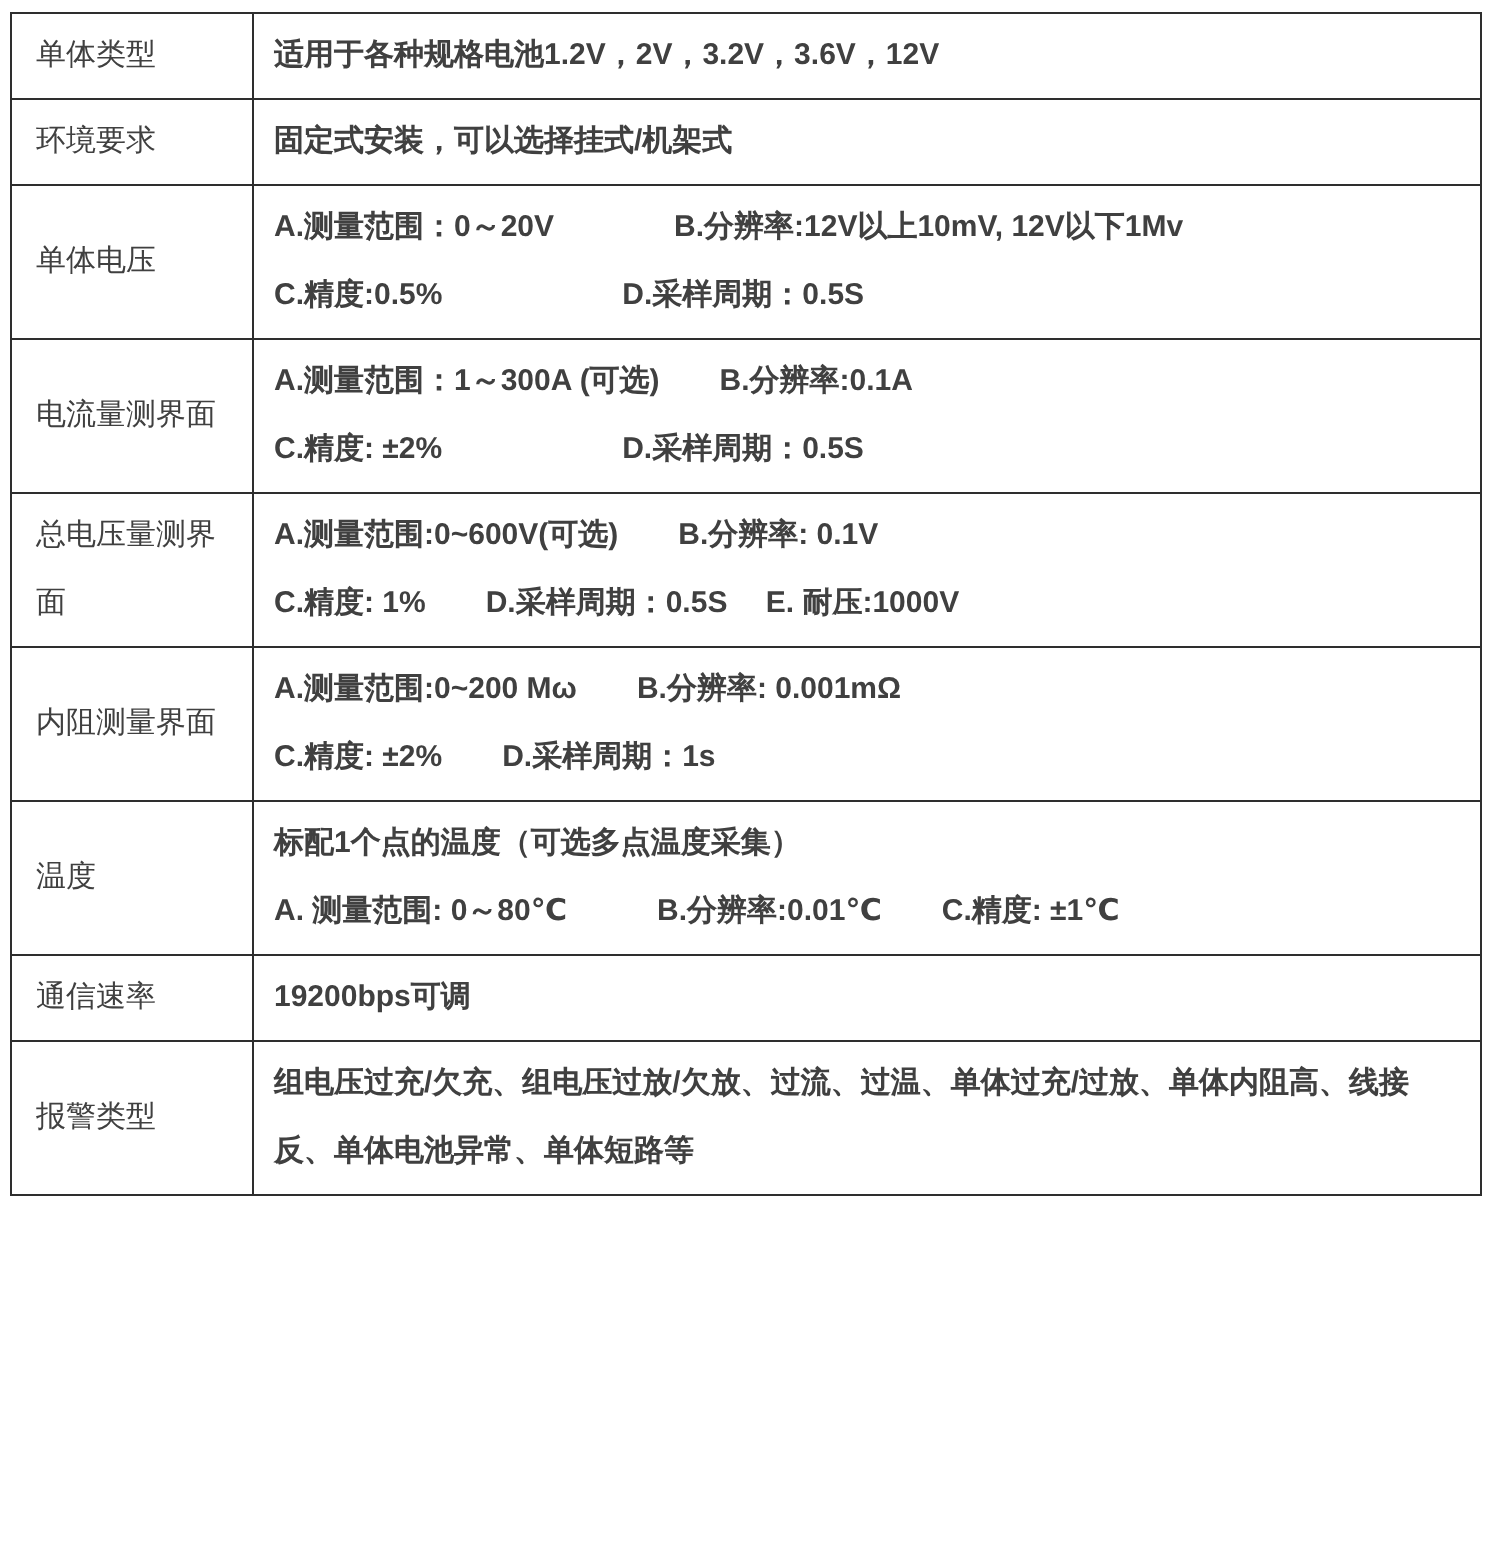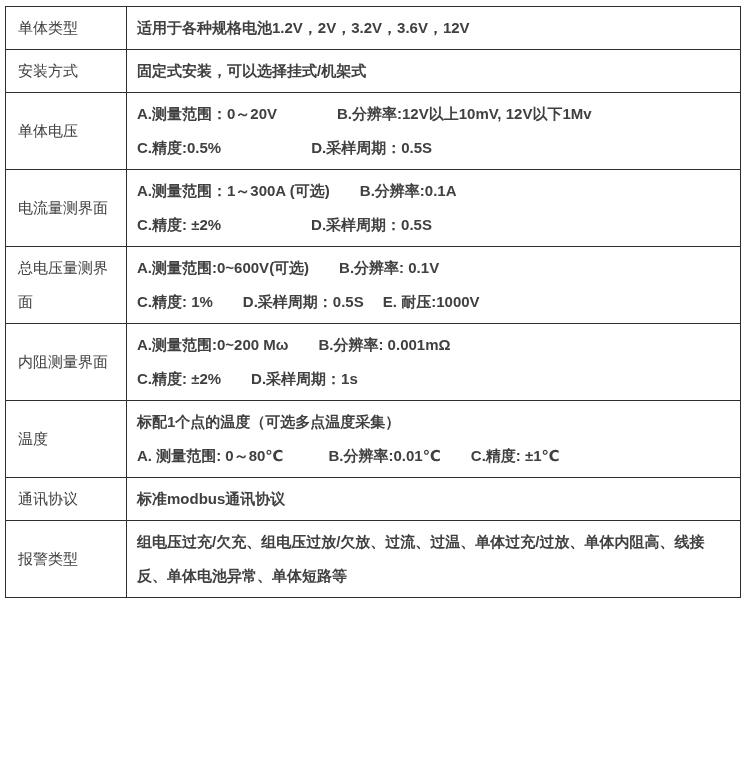--- a/index.html
+++ b/index.html
@@ -55,21 +55,21 @@
       <col class="c-value">
     </colgroup>
     <tbody id="spec-body">
         <tr>
           <th>单体类型</th>
           <td>
             <div class="value-line">适用于各种规格电池1.2V，2V，3.2V，3.6V，12V</div>
           </td>
         </tr>
         <tr>
-          <th>安装方式</th>
+          <th>环境要求</th>
           <td>
             <div class="value-line">固定式安装，可以选择挂式/机架式</div>
           </td>
         </tr>
         <tr>
           <th>单体电压</th>
           <td>
             <div class="value-line">A.测量范围：0～20V　　　　B.分辨率:12V以上10mV, 12V以下1Mv</div>
             <div class="value-line">C.精度:0.5%　　　　　　D.采样周期：0.5S</div>
           </td>
@@ -96,23 +96,23 @@
           </td>
         </tr>
         <tr>
           <th>温度</th>
           <td>
             <div class="value-line">标配1个点的温度（可选多点温度采集）</div>
             <div class="value-line">A. 测量范围: 0～80℃　　　B.分辨率:0.01℃　　C.精度: ±1℃</div>
           </td>
         </tr>
         <tr>
-          <th>通讯协议</th>
+          <th>通信速率</th>
           <td>
-            <div class="value-line">标准modbus通讯协议</div>
+            <div class="value-line">19200bps可调</div>
           </td>
         </tr>
         <tr>
           <th>报警类型</th>
           <td>
             <div class="value-line">组电压过充/欠充、组电压过放/欠放、过流、过温、单体过充/过放、单体内阻高、线接反、单体电池异常、单体短路等</div>
           </td>
         </tr>
       </tbody>
   </table>

